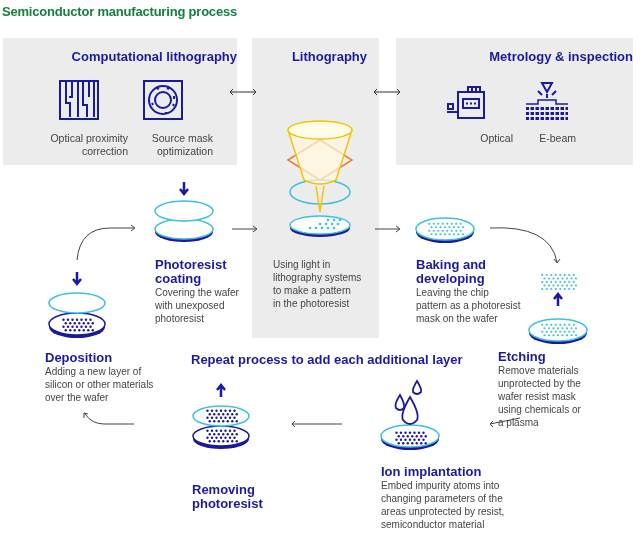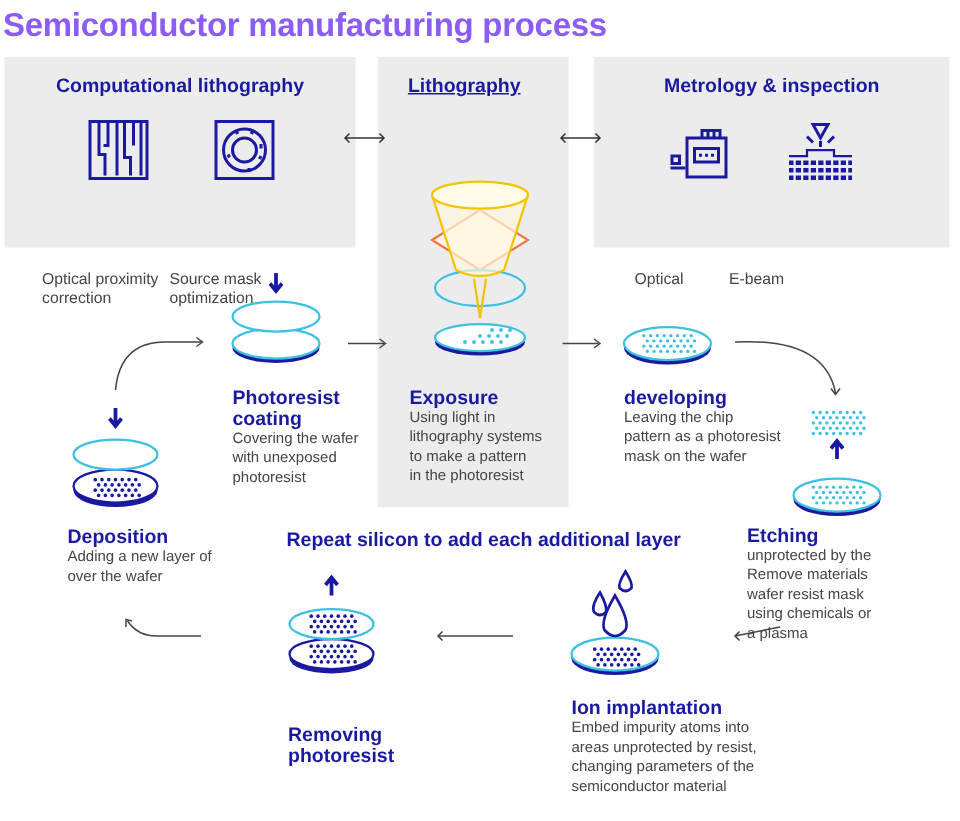--- a/index.html
+++ b/index.html
@@ -1,21 +1,21 @@
 <!DOCTYPE html>
 <html><head>
 <meta charset="utf-8">
 <style>
   html,body{margin:0;padding:0;background:#fff;}
   body{width:640px;height:547px;position:relative;overflow:hidden;font-family:"Liberation Sans",sans-serif;}
   .abs{position:absolute;}
-  .title{left:2px;top:4px;font-size:22px;font-weight:bold;color:#8b5cf6;letter-spacing:-0.2px;}
+  .title{left:2px;top:4px;font-size:13px;font-weight:bold;color:#15803d;letter-spacing:-0.2px;}
   .panel{background:#ececec;}
-  .ptitle{font-size:13px;font-weight:bold;color:#1a1aa0;text-align:center;}
-  .lbl{font-size:10.5px;color:#444;text-align:left;line-height:13px;margin-top:48px;}
+  .ptitle{font-size:13px;font-weight:bold;color:#1a1aa0;text-align:right;}
+  .lbl{font-size:10.5px;color:#444;text-align:right;line-height:13px;}
   .stitle{font-size:13px;font-weight:bold;color:#1a1aa0;line-height:14px;}
   .sdesc{font-size:10px;color:#444;line-height:13px;}
   svg{position:absolute;overflow:visible;}
 </style>
 </head>
 <body>
 
 <div class="abs title">Semiconductor manufacturing process</div>
 
 <div class="abs panel" style="left:3px;top:38px;width:234px;height:127px;">
@@ -34,21 +34,21 @@
     <div>Optical proximity</div>
     <div>correction</div>
   </div>
   <div class="abs lbl" style="left:110px;top:94px;width:100px;">
     <div>Source mask</div>
     <div>optimization</div>
   </div>
 </div>
 
 <div class="abs panel" style="left:252px;top:38px;width:127px;height:300px;">
-  <div class="abs ptitle" style="left:0;top:11px;width:115px;text-decoration:underline;">Lithography</div>
+  <div class="abs ptitle" style="left:0;top:11px;width:115px;">Lithography</div>
 </div>
 
 <div class="abs panel" style="left:396px;top:38px;width:237px;height:127px;">
   <div class="abs ptitle" style="left:0;top:11px;width:237px;">Metrology &amp; inspection</div>
   <svg style="left:50px;top:48px;" width="44" height="34" viewBox="0 0 44 34">
     <rect x="12" y="6" width="26" height="26" fill="none" stroke="#1a1aa0" stroke-width="2"></rect>
     <rect x="17" y="13" width="16" height="9" fill="none" stroke="#1a1aa0" stroke-width="2"></rect>
     <path d="M20 17.5h2M24 17.5h2M28 17.5h2" stroke="#1a1aa0" stroke-width="2"></path>
     <path d="M22 6V1h12v5M26 1v5M30 1v5" fill="none" stroke="#1a1aa0" stroke-width="2"></path>
     <rect x="2" y="18" width="5" height="5" fill="none" stroke="#1a1aa0" stroke-width="2"></rect>
@@ -400,55 +400,56 @@
 
 <div class="abs" style="left:155px;top:258px;width:95px;">
   <div class="stitle">Photoresist</div>
   <div class="stitle">coating</div>
   <div class="sdesc">Covering the wafer</div>
   <div class="sdesc">with unexposed</div>
   <div class="sdesc">photoresist</div>
 </div>
 
 <div class="abs" style="left:273px;top:258px;width:105px;">
-  <div class="stitle">Exposure</div>
   <div class="sdesc">Using light in</div>
   <div class="sdesc">lithography systems</div>
   <div class="sdesc">to make a pattern</div>
   <div class="sdesc">in the photoresist</div>
 </div>
 
 <div class="abs" style="left:416px;top:258px;width:120px;">
+  <div class="stitle">Baking and</div>
   <div class="stitle">developing</div>
   <div class="sdesc">Leaving the chip</div>
   <div class="sdesc">pattern as a photoresist</div>
   <div class="sdesc">mask on the wafer</div>
 </div>
 
 <div class="abs" style="left:498px;top:350px;width:108px;">
   <div class="stitle">Etching</div>
+  <div class="sdesc">Remove materials</div>
   <div class="sdesc">unprotected by the</div>
-  <div class="sdesc">Remove materials</div>
   <div class="sdesc">wafer resist mask</div>
   <div class="sdesc">using chemicals or</div>
   <div class="sdesc">a plasma</div>
 </div>
 
 <div class="abs" style="left:381px;top:465px;width:130px;">
   <div class="stitle">Ion implantation</div>
   <div class="sdesc">Embed impurity atoms into</div>
+  <div class="sdesc">changing parameters of the</div>
   <div class="sdesc">areas unprotected by resist,</div>
-  <div class="sdesc">changing parameters of the</div>
   <div class="sdesc">semiconductor material</div>
 </div>
 
 <div class="abs" style="left:192px;top:466px;width:100px;margin-top:17px;">
   <div class="stitle">Removing</div>
   <div class="stitle">photoresist</div>
 </div>
 
 <div class="abs" style="left:45px;top:351px;width:120px;">
   <div class="stitle">Deposition</div>
   <div class="sdesc">Adding a new layer of</div>
+  <div class="sdesc">silicon or other materials</div>
   <div class="sdesc">over the wafer</div>
 </div>
 
-<div class="abs stitle" style="left:191px;top:353px;width:280px;">Repeat silicon to add each additional layer</div>
+<div class="abs stitle" style="left:191px;top:353px;width:280px;">Repeat process to add each additional layer</div>
 
 </body></html>

